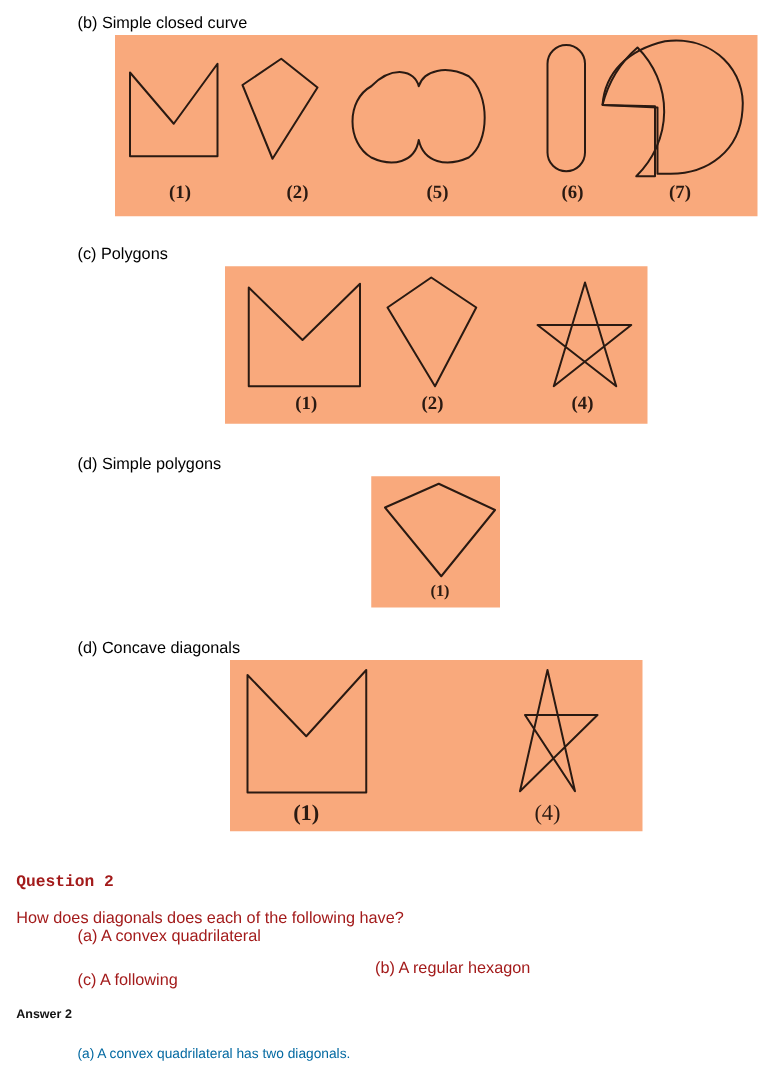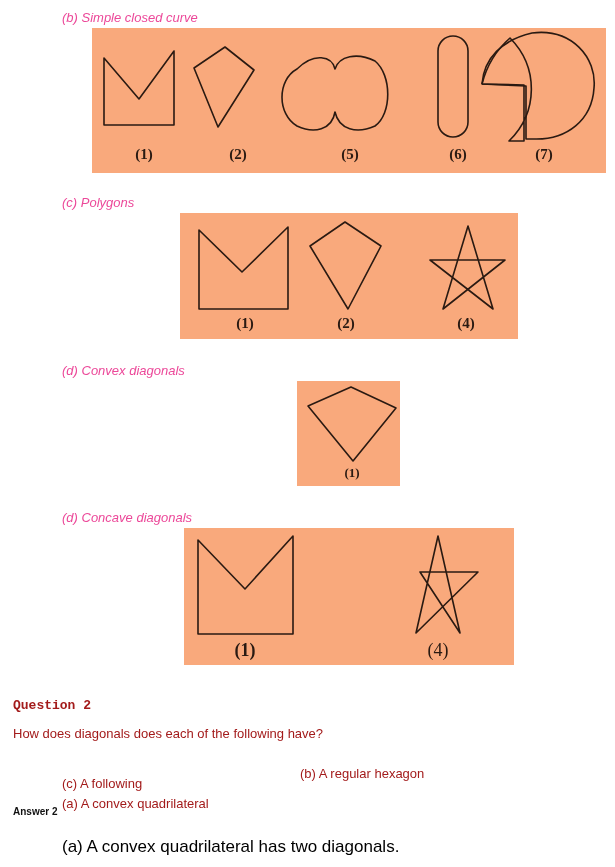--- a/index.html
+++ b/index.html
@@ -1,27 +1,27 @@
 <!DOCTYPE html>
 <html><head>
   <meta charset="utf-8">
   <style>
     * { box-sizing: border-box; margin: 0; padding: 0; }
     html, body { width: 615px; height: 867px; background: #ffffff; overflow: hidden; }
     body { position: relative; font-family: "Liberation Sans", sans-serif; color: #222; }
     .abs { position: absolute; }
-    .label { font-size: 13px; color: #ec4899; white-space: nowrap; font-style: italic; }
+    .label { font-size: 13px; color: #000000; white-space: nowrap; }
     .fig { position: absolute; background: #f9a97c; }
     .fig svg { position: absolute; left: 0; top: 0; width: 100%; height: 100%; }
     .fig svg .shape { fill: none; stroke: #2a1a12; stroke-width: 1.6; stroke-linejoin: round; }
     .cap { position: absolute; font-family: "Liberation Serif", serif; font-weight: bold; font-size: 15px; color: #2a1a12; transform: translateX(-50%); white-space: nowrap; }
     .q-title { font-size: 13px; font-weight: bold; color: #a31b1b; font-family: Liberation Mono, monospace; }
     .q-text { font-size: 13px; color: #a31b1b; }
     .a-title { font-size: 10px; font-weight: bold; color: #111; }
-    .a-text { font-size: 17px; color: #000000; }
+    .a-text { font-size: 11px; color: #0369a1; }
   </style>
 </head>
 <body>
 
 <div class="abs label" style="left:62px; top:10px;">(b) Simple closed curve</div>
 <div class="fig" style="left:92px; top:28px; width:514px; height:145px;">
   <svg viewBox="0 0 514 145">
 
     <polygon class="shape" points="12,30 47,71 82,23 82,97 12,97"></polygon>
 
@@ -46,39 +46,39 @@
   <svg viewBox="0 0 338 126">
     <polygon class="shape" points="19,17 62,59 108,14 108,96 19,96"></polygon>
     <polygon class="shape" points="165,9 201,33 168,96 130,33"></polygon>
     <polygon class="shape" points="288,13 313,96 250,47 325,47 263,96"></polygon>
   </svg>
   <div class="cap" style="left:65px; top:102px;">(1)</div>
   <div class="cap" style="left:166px; top:102px;">(2)</div>
   <div class="cap" style="left:286px; top:102px;">(4)</div>
 </div>
 
-<div class="abs label" style="left:62px; top:363px;">(d) Convex diagonals</div>
+<div class="abs label" style="left:62px; top:363px;">(d) Simple polygons</div>
 <div class="fig" style="left:297px; top:381px; width:103px; height:105px;">
   <svg viewBox="0 0 103 105">
     <polygon class="shape" points="54,6 99,27 56,80 11,25"></polygon>
   </svg>
   <div class="cap" style="left:55px; top:84px; font-size:13px;">(1)</div>
 </div>
 
 <div class="abs label" style="left:62px; top:510px;">(d) Concave diagonals</div>
 <div class="fig" style="left:184px; top:528px; width:330px; height:137px;">
   <svg viewBox="0 0 330 137">
     <polygon class="shape" points="14,12 61,61 109,8 109,106 14,106"></polygon>
     <polygon class="shape" points="254,8 279,106 239,44 295,44 234,106" style="display:none"></polygon>
     <polygon class="shape" points="254,8 276,105 236,44 294,44 232,105"></polygon>
   </svg>
   <div class="cap" style="left:61px; top:112px; font-size:18px;">(1)</div>
   <div class="cap" style="left:254px; top:112px; font-size:18px; font-weight:normal;">(4)</div>
 </div>
 
 <div class="abs q-title" style="left:13px; top:698px;">Question 2</div>
 <div class="abs q-text" style="left:13px; top:726px;">How does diagonals does each of the following have?</div>
-<div class="abs q-text" style="left:62px; top:796px;">(a) A convex quadrilateral</div>
+<div class="abs q-text" style="left:62px; top:741px;">(a) A convex quadrilateral</div>
 <div class="abs q-text" style="left:300px; top:766px;">(b) A regular hexagon</div>
 <div class="abs q-text" style="left:62px; top:776px;">(c) A following</div>
 
 <div class="abs a-title" style="left:13px; top:806px;">Answer 2</div>
 <div class="abs a-text" style="left:62px; top:837px;">(a) A convex quadrilateral has two diagonals.</div>
 
 </body></html>

